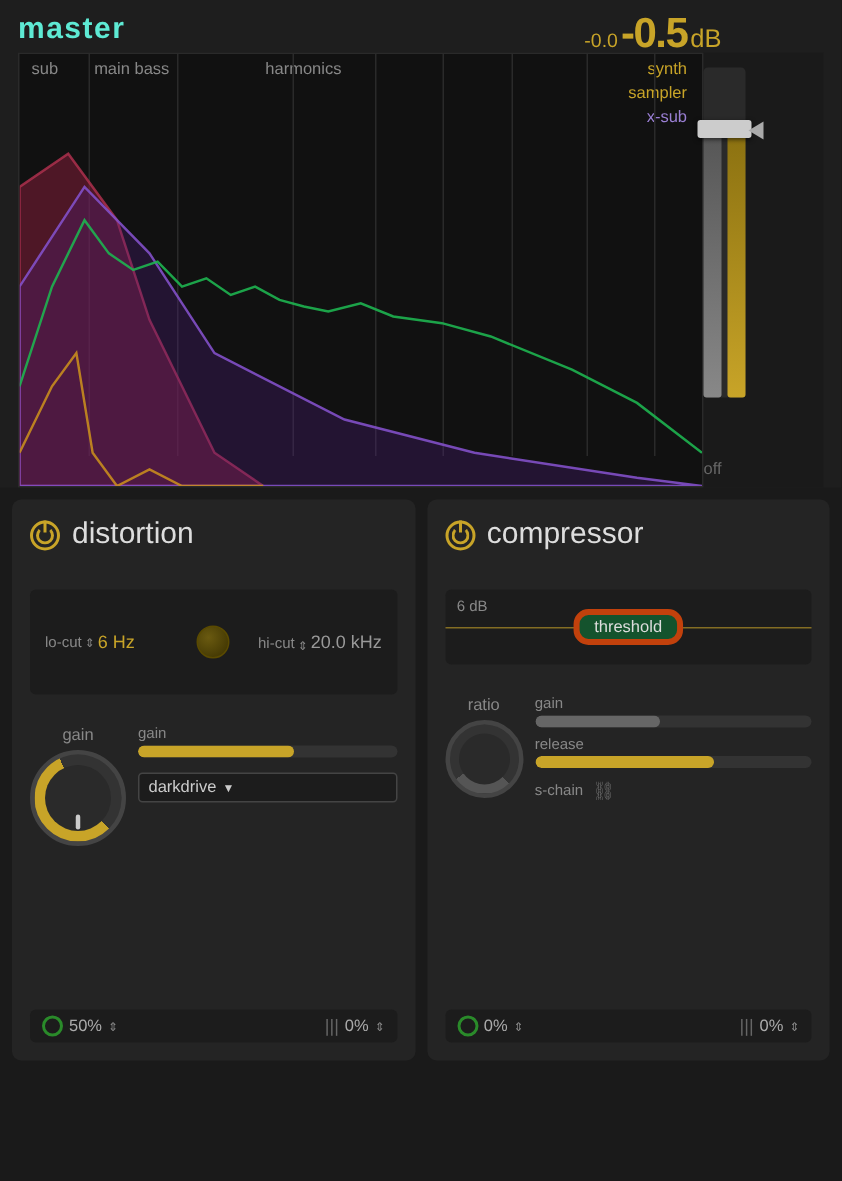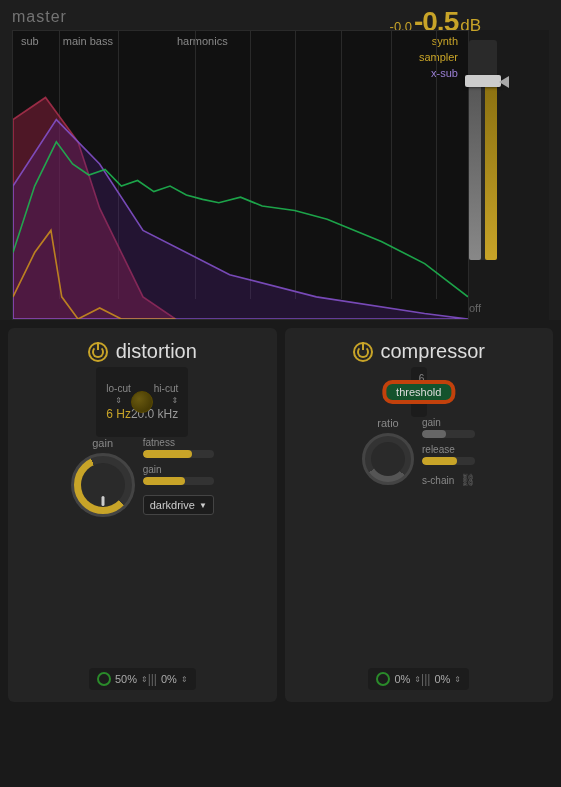--- a/index.html
+++ b/index.html
@@ -13,23 +13,23 @@
     }
 
     
     .master-section {
       background: #1e1e1e;
       padding: 8px 12px 0 12px;
       position: relative;
     }
 
     .master-title {
-      font-size: 16px;
-      color: #737373;
-      font-weight: 400;
+      font-size: 20px;
+      color: #5eead4;
+      font-weight: 700;
       letter-spacing: 1px;
       margin-bottom: 4px;
     }
 
     .master-level {
       position: absolute;
       top: 6px;
       right: 80px;
       display: flex;
       align-items: baseline;
@@ -170,22 +170,21 @@
       height: 390px;
     }
 
     .panel {
       flex: 1;
       background: #242424;
       border-radius: 6px;
       padding: 12px;
       display: flex;
       flex-direction: column;
-      gap: 0;
-      align-items: center;
+      gap: 21px;
     }
 
     .panel-header {
       display: flex;
       align-items: center;
       gap: 8px;
       margin-bottom: 4px;
     }
 
     .power-btn {
@@ -236,21 +235,21 @@
       padding: 6px 10px;
       border-radius: 4px;
       position: relative;
       height: 70px;
     }
 
     .cutoff-label {
       font-size: 10px;
       color: #888;
       display: flex;
-      flex-direction: column;
+      flex-direction: row;
       align-items: center;
       gap: 2px;
     }
 
     .cutoff-value {
       font-size: 12px;
       color: #c8a428;
     }
 
     .cutoff-value-gray {
@@ -579,26 +578,20 @@
     <div class="controls-row">
       <div class="knob-section">
         <span class="knob-label">gain</span>
         <div class="big-knob">
           <div class="big-knob-inner"></div>
           <div class="big-knob-indicator"></div>
         </div>
       </div>
 
       <div class="slider-section">
-        <div class="slider-row">
-          <span class="slider-label">fatness</span>
-          <div class="slider-track">
-            <div class="slider-fill-yellow" style="width:70%;"></div>
-          </div>
-        </div>
         <div class="slider-row">
           <span class="slider-label">gain</span>
           <div class="slider-track">
             <div class="slider-fill-yellow" style="width:60%;"></div>
           </div>
         </div>
         <div class="dropdown-btn">
           <span>darkdrive</span>
           <span style="font-size:8px;">▼</span>
         </div>

